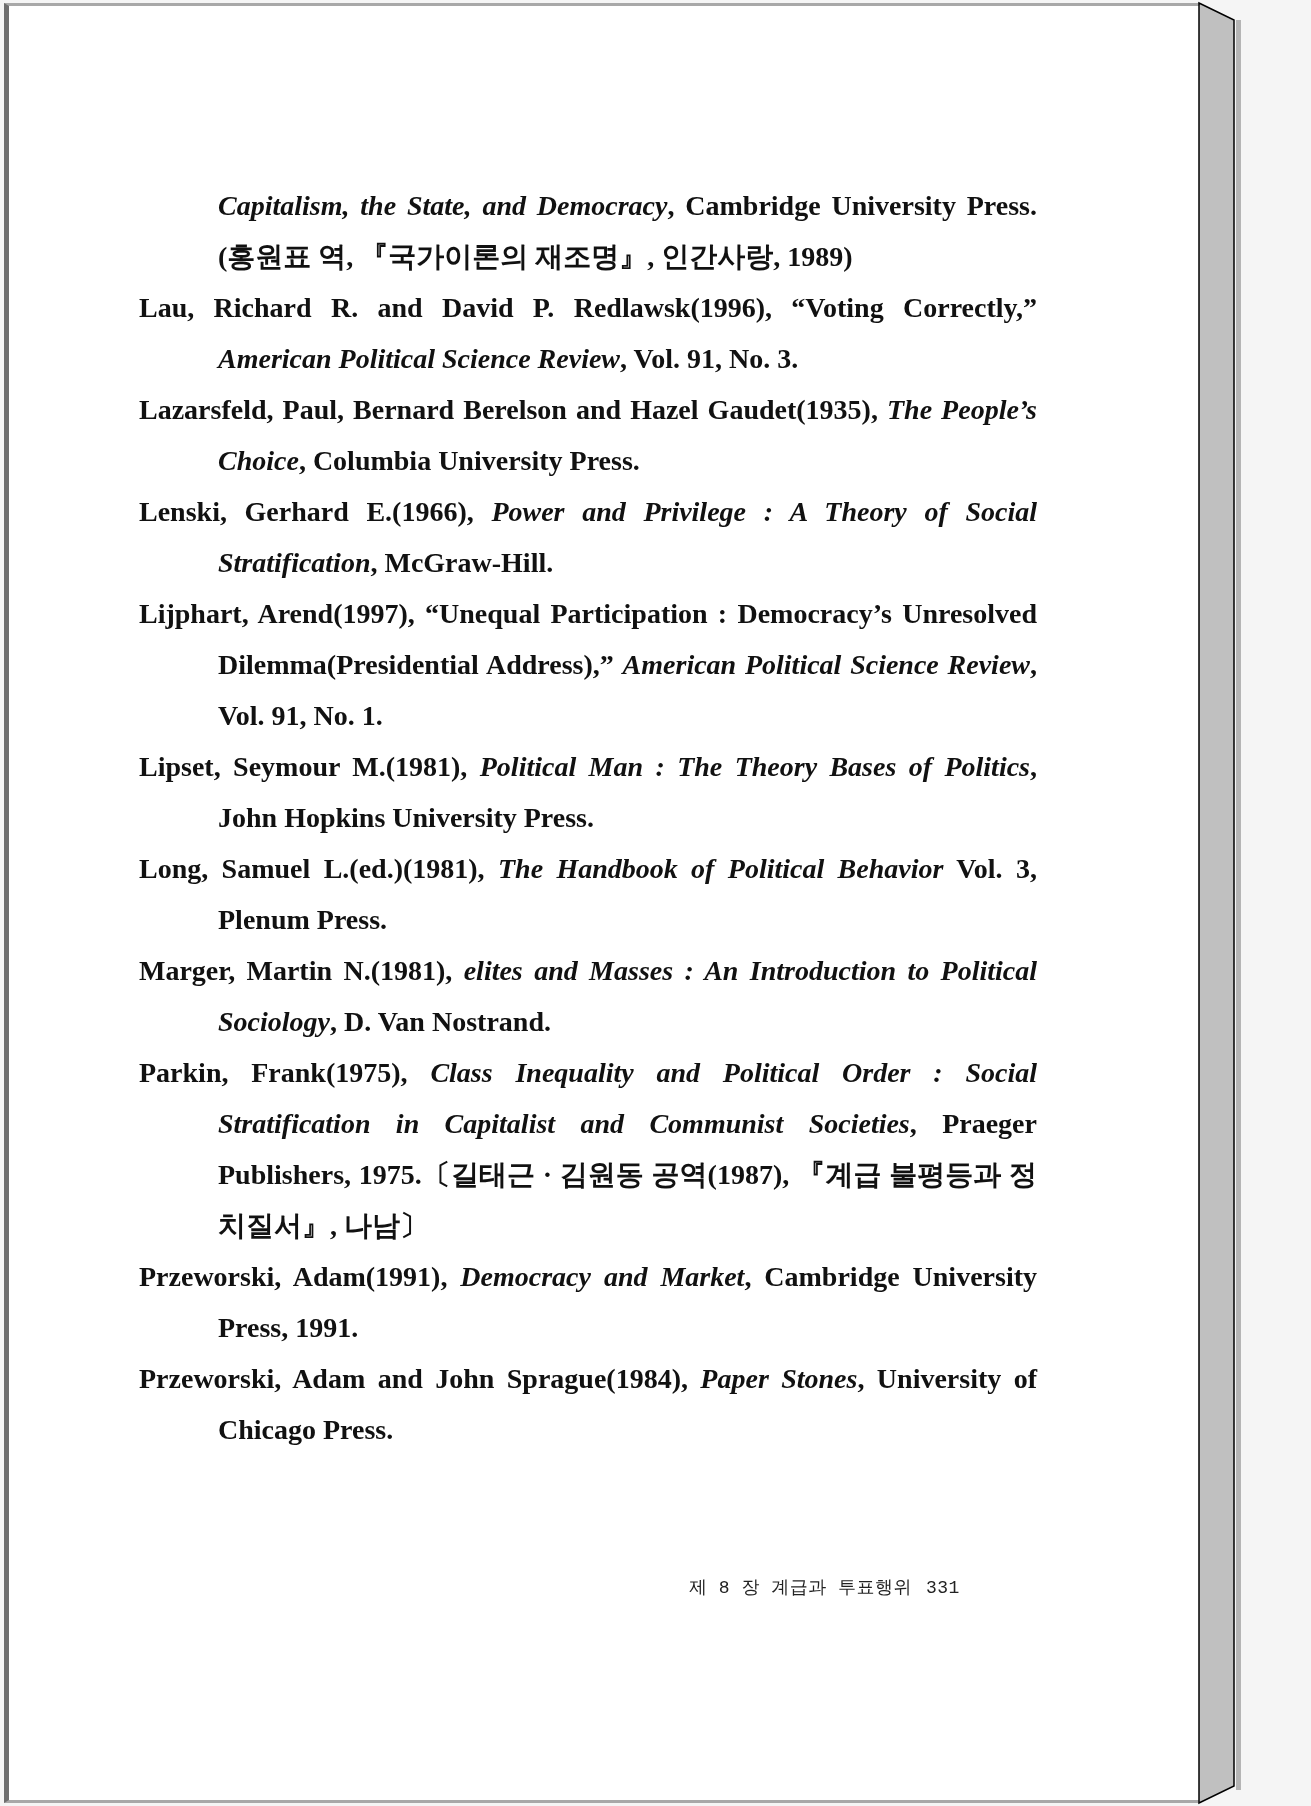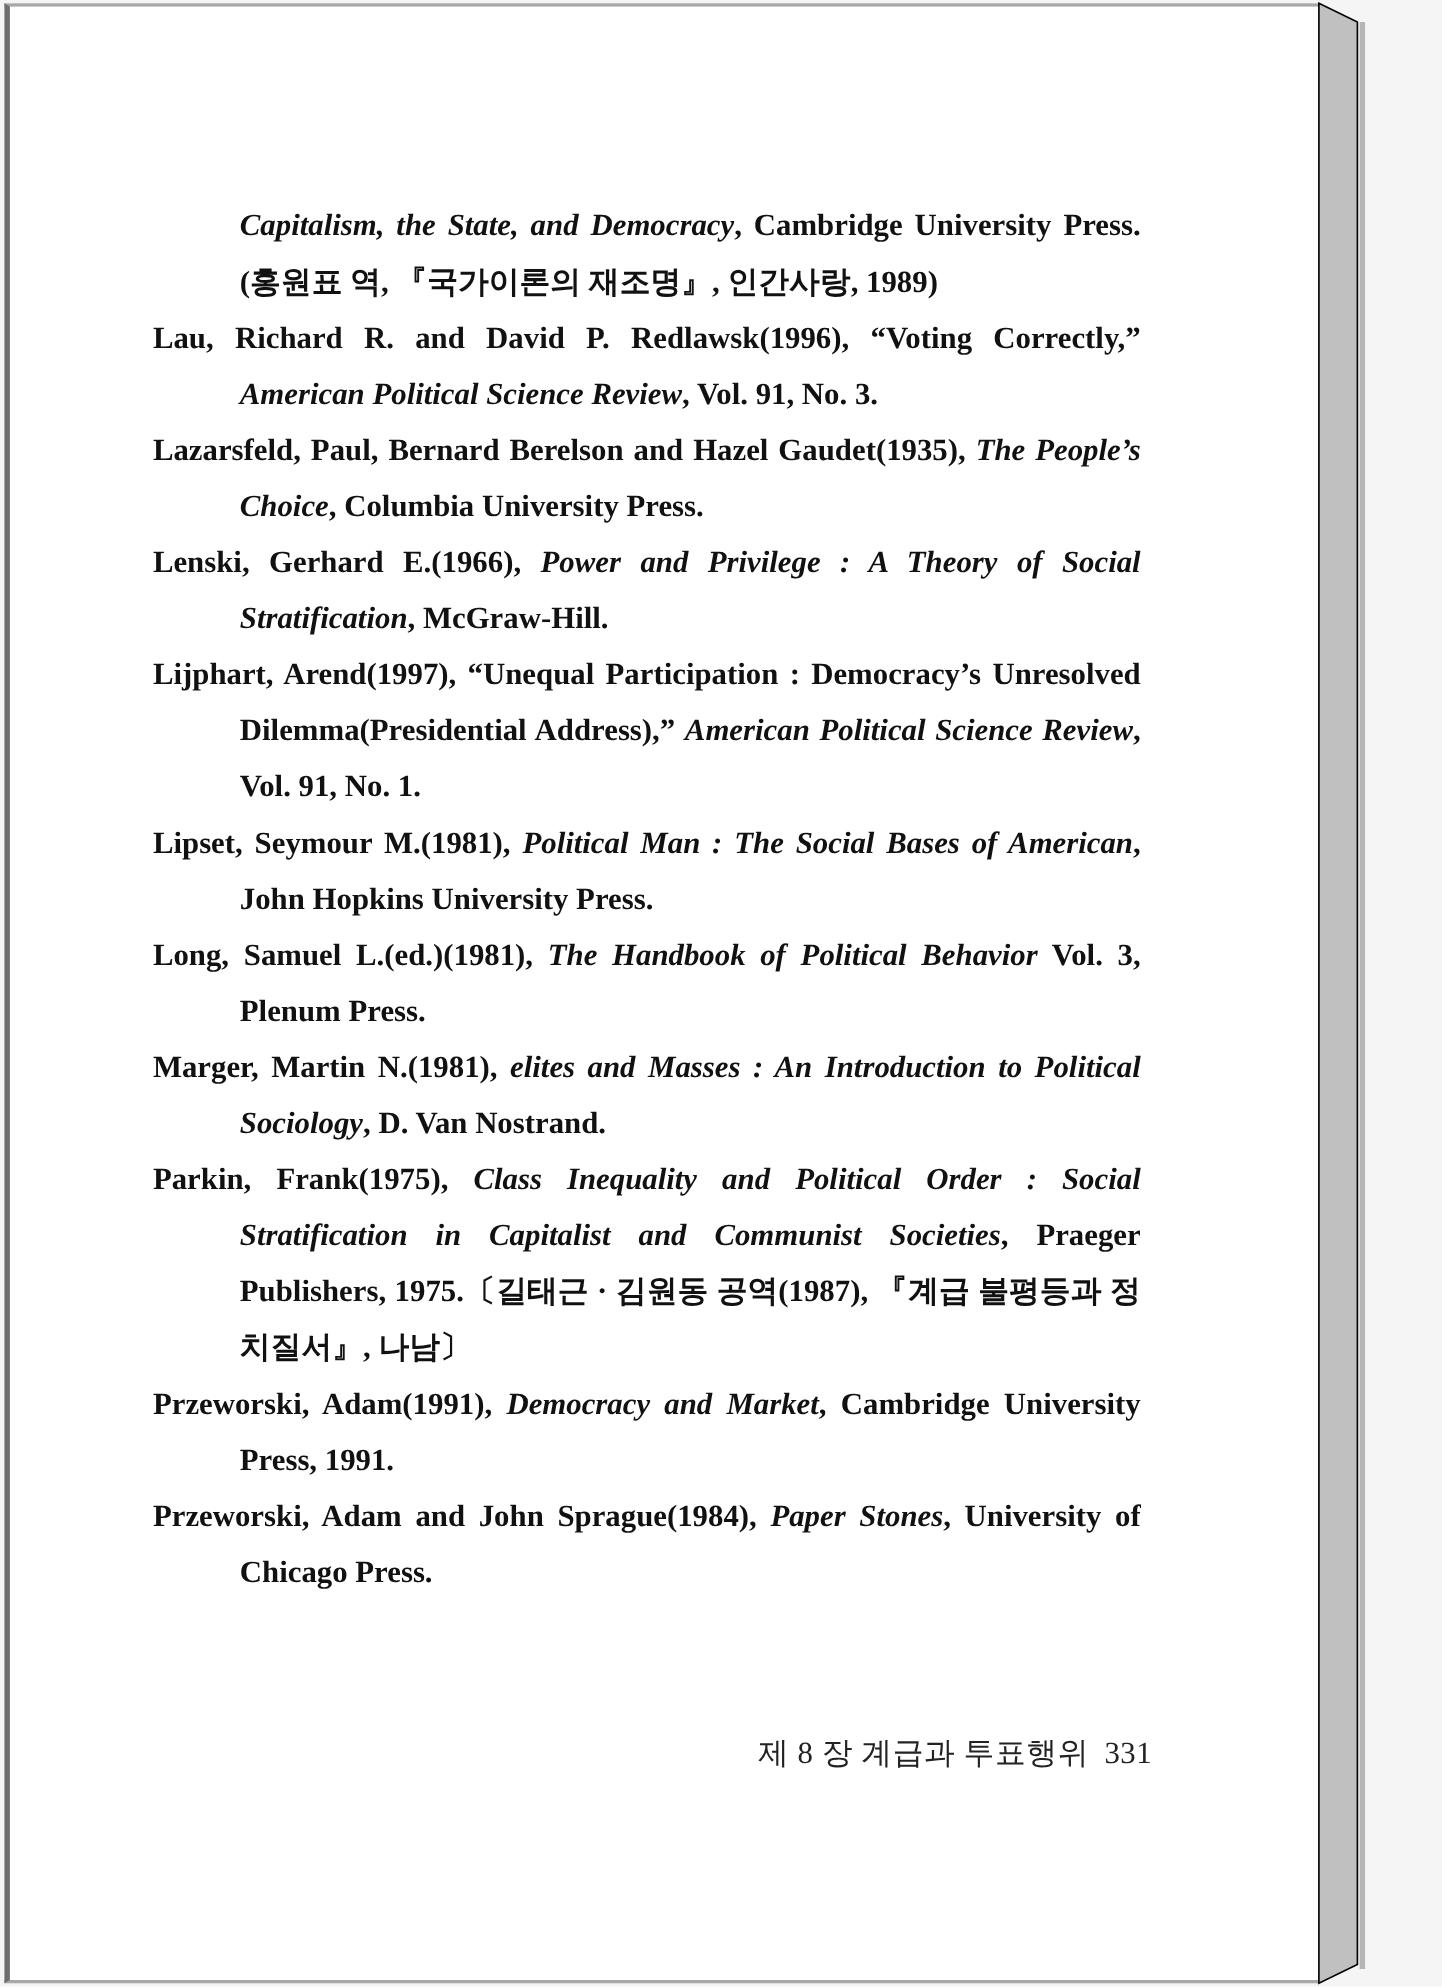--- a/index.html
+++ b/index.html
@@ -19,42 +19,42 @@
   .spine { position:absolute; left:0; top:0; width:1311px; height:1806px; pointer-events:none; }
   .refs {
     position:absolute; left:139px; top:180px; width:898px;
     font-size:28px; line-height:51px; color:#111;
   }
   .ref { padding-left:79px; text-indent:-79px; text-align:justify; text-align-last:left; margin:0;font-weight:bold; }
   .ref.cont { text-indent:0; }
   .ref i { font-style:italic; }
   .footer {
     position:absolute; left:689px; top:1575px;
-    font-family:Liberation Serif, serif;
-    font-size:28px; color:#222; letter-spacing:0.5px;
+    font-family:Liberation Mono, monospace;
+    font-size:18px; color:#222; letter-spacing:0.5px;
   }
   .footer .pg { margin-left:14px; }
 </style>
 </head>
 <body>
 
 <div class="page"></div>
 
 <svg class="spine" viewBox="0 0 1311 1806">
   <rect x="1236" y="20" width="5" height="1770" fill="#b5b5b5"></rect>
   <polygon points="1199,3 1234,20 1234,1786 1199,1803" fill="#c0c0c0" stroke="#000" stroke-width="1.5"></polygon>
 </svg>
 
 <div class="refs" id="refs">
     <p class="ref cont"><i>Capitalism, the State, and Democracy</i><span>, Cambridge University Press.(홍원표 역, 『국가이론의 재조명』, 인간사랑, 1989)</span></p>
     <p class="ref"><span>Lau, Richard R. and David P. Redlawsk(1996), “Voting Correctly,” </span><i>American Political Science Review</i><span>, Vol. 91, No. 3.</span></p>
     <p class="ref"><span>Lazarsfeld, Paul, Bernard Berelson and Hazel Gaudet(1935), </span><i>The People’s Choice</i><span>, Columbia University Press.</span></p>
     <p class="ref"><span>Lenski, Gerhard E.(1966), </span><i>Power and Privilege : A Theory of Social Stratification</i><span>, McGraw-Hill.</span></p>
     <p class="ref"><span>Lijphart, Arend(1997), “Unequal Participation : Democracy’s Unresolved Dilemma(Presidential Address),” </span><i>American Political Science Review</i><span>, Vol. 91, No. 1.</span></p>
-    <p class="ref"><span>Lipset, Seymour M.(1981), </span><i>Political Man : The Social Bases of American</i><span>, John Hopkins University Press.</span></p>
+    <p class="ref"><span>Lipset, Seymour M.(1981), </span><i>Political Man : The Theory Bases of Politics</i><span>, John Hopkins University Press.</span></p>
     <p class="ref"><span>Long, Samuel L.(ed.)(1981), </span><i>The Handbook of Political Behavior</i><span> Vol. 3, Plenum Press.</span></p>
     <p class="ref"><span>Marger, Martin N.(1981), </span><i>elites and Masses : An Introduction to Political Sociology</i><span>, D. Van Nostrand.</span></p>
     <p class="ref"><span>Parkin, Frank(1975), </span><i>Class Inequality and Political Order : Social Stratification in Capitalist and Communist Societies</i><span>, Praeger Publishers, 1975.〔길태근 · 김원동 공역(1987), 『계급 불평등과 정치질서』, 나남〕</span></p>
     <p class="ref"><span>Przeworski, Adam(1991), </span><i>Democracy and Market</i><span>, Cambridge University Press, 1991.</span></p>
     <p class="ref"><span>Przeworski, Adam and John Sprague(1984), </span><i>Paper Stones</i><span>, University of Chicago Press.</span></p>
   </div>
 
 <div class="footer">
   <span>제 8 장  계급과 투표행위</span><span class="pg">331</span>
 </div>

